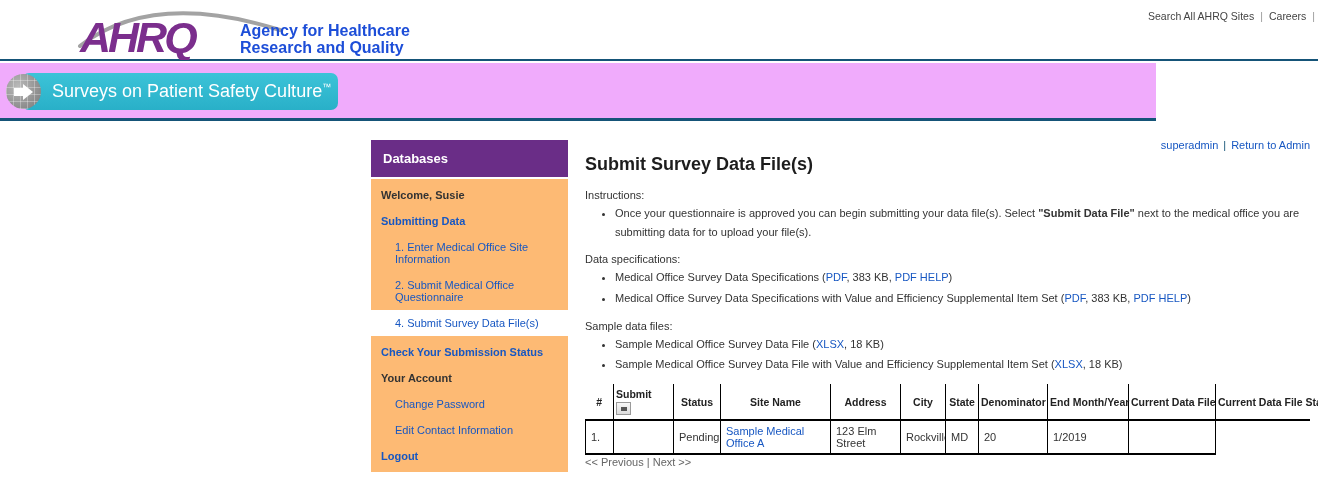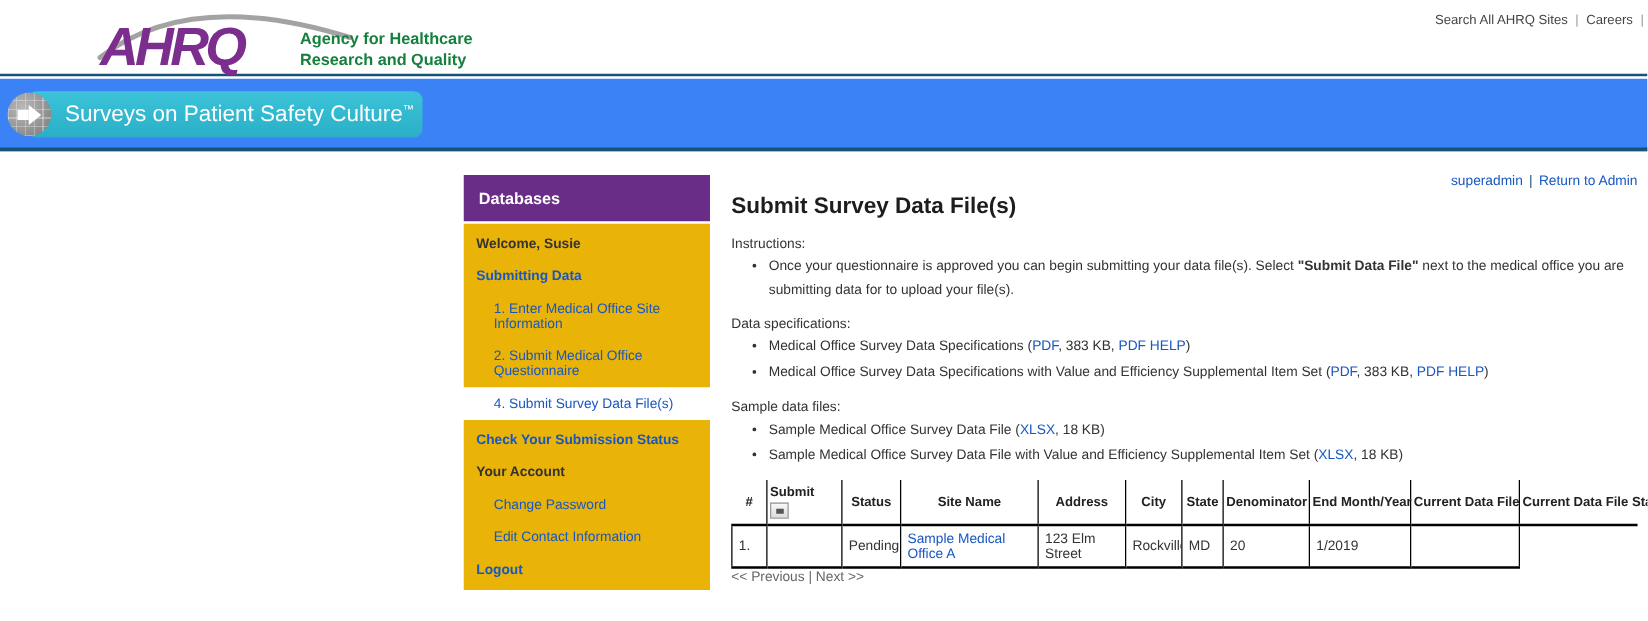--- a/index.html
+++ b/index.html
@@ -15,33 +15,33 @@
   .page { position: relative; width: 1318px; height: 497px; }
 
   
   .top-header {
     position: absolute; top: 0; left: 0; width: 1318px; height: 61px;
     background: #fff; border-bottom: 2px solid #155478;
   }
   .logo-wrap { position: absolute; left: 72px; top: 4px; width: 230px; height: 56px; cursor: pointer; }
   .agency-name {
     position: absolute; left: 240px; top: 22px;
-    font-size: 13px; font-weight: bold; color: #15803d; line-height: 17px;
+    font-size: 16px; font-weight: bold; color: #1d4ed8; line-height: 17px;
   }
   .top-links {
     position: absolute; left: 1148px; top: 10px; white-space: nowrap;
     font-size: 10.5px; color: #444;
   }
   .top-links a { color: #444; }
   .top-links .sep { color: #999; margin: 0 6px; }
 
   
   .brand-strip {
-    position: absolute; top: 63px; left: 0; width: 1318px; height: 58px;
-    background: #3b82f6; border-bottom: 3px solid #155478;
+    position: absolute; top: 63px; left: 0; width: 1156px; height: 58px;
+    background: #f0abfc; border-bottom: 3px solid #155478;
   }
   .sops-banner {
     position: absolute; left: 22px; top: 10px; width: 316px; height: 37px;
     background: linear-gradient(#3cc3d8, #29b0c8);
     border-radius: 7px;
     display: flex; align-items: center;
     padding-left: 30px;
     color: #fff; font-size: 18px;
   }
   .globe {
@@ -65,21 +65,21 @@
   
   .admin-links { position: absolute; top: 139px; right: 8px; font-size: 11px; }
   .admin-links .vbar { color: #155478; margin: 0 5px; }
 
   
   .sidebar { position: absolute; left: 343px; top: 140px; width: 225px; font-size: 11px; padding-left: 28px; }
   .sb-header {
     background: #6a2d87; color: #fff; font-weight: bold; font-size: 13px;
     padding: 11px 12px; margin-bottom: 2px;
   }
-  .sb-block { background: #eab308; }
+  .sb-block { background: #fdba74; }
   .sb-row { padding: 7px 10px; cursor: pointer; }
   .sb-row.head-dark { color: #333; font-weight: bold; cursor: default; }
   .sb-row.head-link { color: #1757c2; font-weight: bold; }
   .sb-row.sub { color: #1757c2; padding-left: 24px; }
   .sb-row.selected { background: #ffffff; }
   .sb-pad-top { padding-top: 10px; }
   .sb-pad-bottom { padding-bottom: 10px; }
 
   
   .main { position: absolute; left: 585px; top: 130px; width: 728px; font-size: 11px; }

